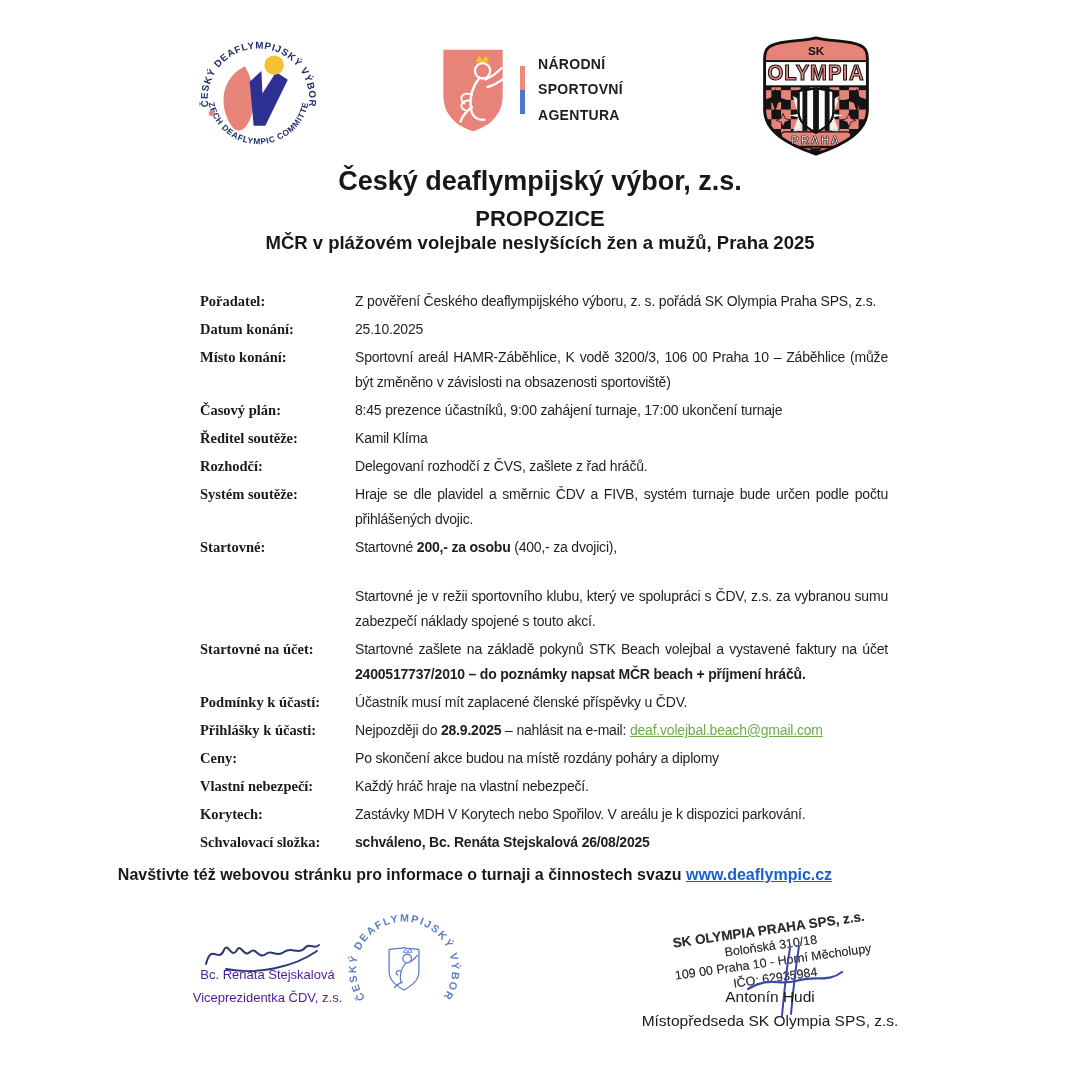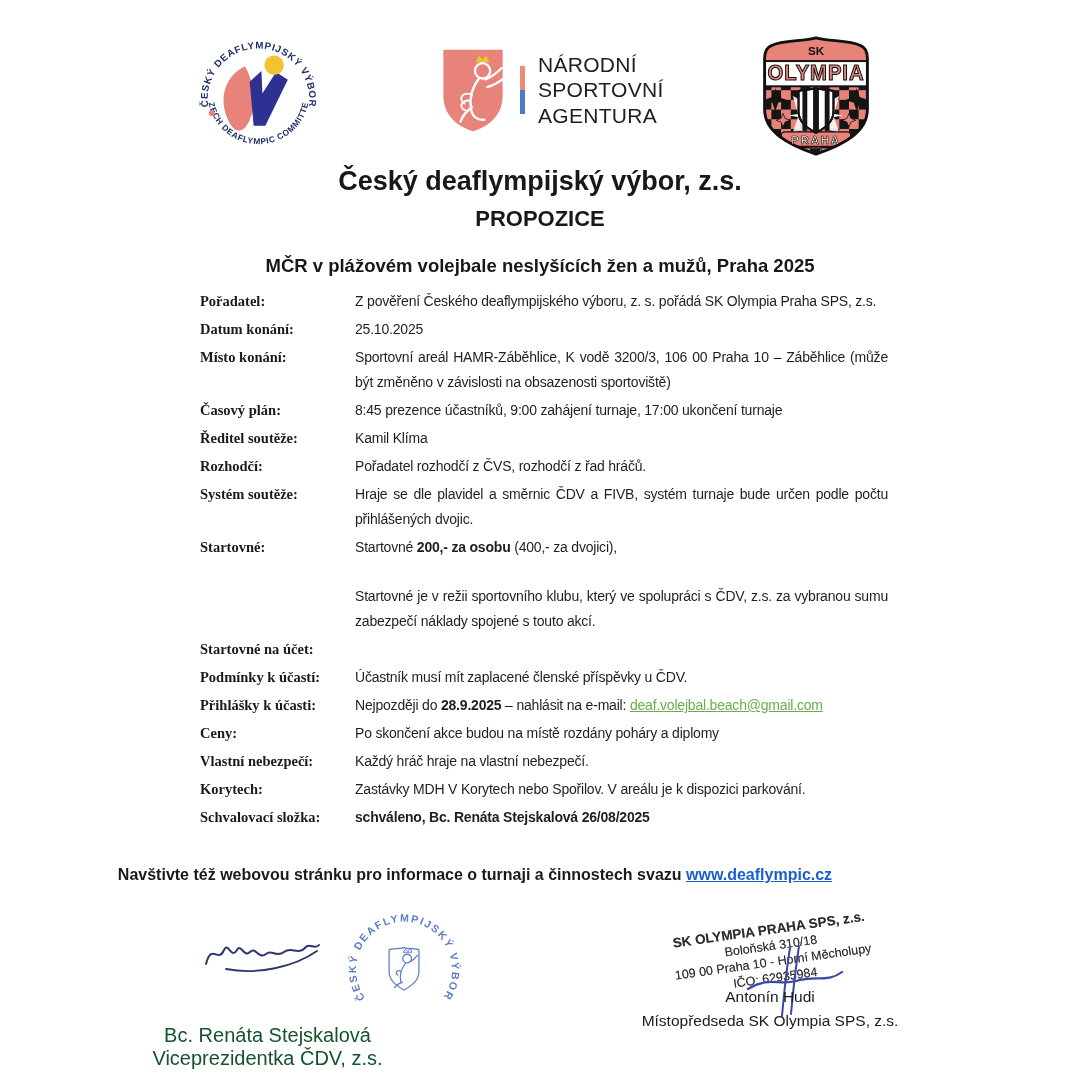--- a/index.html
+++ b/index.html
@@ -6,27 +6,27 @@
   html,body { background:#ffffff; }
   body { font-family:"Liberation Sans", sans-serif; color:#1f1f1f; }
   .page { position:relative; width:1080px; height:1080px; background:#ffffff; overflow:hidden; }
 
   
   .logo-cdv { position:absolute; left:195px; top:31px; }
   .logo-nsa { position:absolute; left:437px; top:46px; display:flex; align-items:center; }
   .nsa-bar { width:5px; height:48px; margin:0 13px 0 11px; display:flex; flex-direction:column; }
   .nsa-bar .t { flex:1; }
   .nsa-bar .b { flex:1; }
-  .nsa-text { font-weight:400; font-size:21px; line-height:25.5px; letter-spacing:.3px; color:#1d1d26; }
+  .nsa-text { font-weight:700; font-size:14px; line-height:25.5px; letter-spacing:.3px; color:#1d1d26; }
   .logo-olympia { position:absolute; left:752px; top:32px; }
 
   
   .title-block { position:absolute; left:0; top:166px; width:1080px; text-align:center; }
   .org-title { font-size:27px; font-weight:700; color:#181818; margin-bottom:9px; }
-  .doc-type  { font-size:22px;   font-weight:700; color:#181818; margin-bottom:23px; }
+  .doc-type  { font-size:22px;   font-weight:700; color:#181818; }
   .subtitle  { font-size:18.5px; font-weight:700; color:#181818; }
 
   
   .rows { position:absolute; left:200px; top:289px; width:688px; }
   .row { display:flex; margin-bottom:3px; }
   .row-label { flex:0 0 155px; font-weight:700; font-size:14.5px; line-height:25px; color:#1a1a1a;font-family:Liberation Serif, serif; }
   .row-value { flex:1; font-size:14px; line-height:25px; letter-spacing:-.2px; color:#1f1f1f; }
   .row-par { text-align:justify; margin-bottom:24px; }
   .row-par:last-child { margin-bottom:0; }
   .b { font-weight:700; }
@@ -34,22 +34,22 @@
   a.link.green { color:#6aad4a; }
   a.link.blue  { color:#1a5fd0; font-weight:700; }
 
   
   .footer-note { position:absolute; left:0; top:866px; width:950px; text-align:center;
                  font-size:16px; font-weight:700; color:#1a1a1a; }
 
   
   .sig-left-svg  { position:absolute; left:198px; top:922px; }
   .stamp-left    { position:absolute; left:349px; top:913px; }
-  .left-names  { position:absolute; left:150px; top:1024px; width:235px; text-align:center;
-                 font-size:20px; line-height:23px; color:#14532d; font-weight:500; }
+  .left-names  { position:absolute; left:150px; top:963px; width:235px; text-align:center;
+                 font-size:13px; line-height:23px; color:#4c1d95; font-weight:500; }
   .stamp-right { position:absolute; left:622px; top:922px; width:300px; text-align:center;
                  transform:rotate(-8deg); color:#2e2e2e; line-height:16px;
                  text-shadow:0 0 .6px rgba(40,40,40,.55); }
   .stamp-right .l1 { font-size:13.5px; font-weight:700; }
   .stamp-right .ln { font-size:12.5px; }
   .sig-right-svg { position:absolute; left:738px; top:942px; }
   .right-names { position:absolute; left:605px; top:985px; width:330px; text-align:center;
                  font-size:15.5px; line-height:24px; color:#1b1b1b; font-weight:500; }
 </style>
 </head>
@@ -175,41 +175,44 @@
   <div class="row">
     <div class="row-label">Ředitel soutěže:</div>
     <div class="row-value">
           <p class="row-par"><span>Kamil Klíma</span></p>
         </div>
   </div>
 
   <div class="row">
     <div class="row-label">Rozhodčí:</div>
     <div class="row-value">
-          <p class="row-par"><span>Pořadatel rozhodčí z ČVS, rozhodčí z řad hráčů.</span></p>
+          <p class="row-par"><span>Delegovaní rozhodčí z ČVS, zašlete z řad hráčů.</span></p>
         </div>
   </div>
 
   <div class="row">
     <div class="row-label">Systém soutěže:</div>
     <div class="row-value">
           <p class="row-par"><span>Hraje se dle plavidel a směrnic ČDV a FIVB, systém turnaje bude určen podle počtu přihlášených dvojic.</span></p>
         </div>
   </div>
 
   <div class="row">
     <div class="row-label">Startovné:</div>
     <div class="row-value">
           <p class="row-par"><span>Startovné </span><span class="b">200,- za osobu</span><span> (400,- za dvojici),</span></p>
           <p class="row-par"><span>Startovné je v režii sportovního klubu, který ve spolupráci s ČDV, z.s. za vybranou sumu zabezpečí náklady spojené s touto akcí.</span></p>
         </div>
   </div>
 
   <div class="row">
     <div class="row-label">Startovné na účet:</div>
+    <div class="row-value">
+          <p class="row-par"><span>Startovné zašlete na základě pokynů STK Beach volejbal a vystavené faktury na účet </span><span class="b">2400517737/2010</span><span class="b"> – do poznámky napsat MČR beach + příjmení hráčů.</span></p>
+        </div>
   </div>
 
   <div class="row">
     <div class="row-label">Podmínky k účastí:</div>
     <div class="row-value">
           <p class="row-par"><span>Účastník musí mít zaplacené členské příspěvky u ČDV.</span></p>
         </div>
   </div>
 
   <div class="row">

